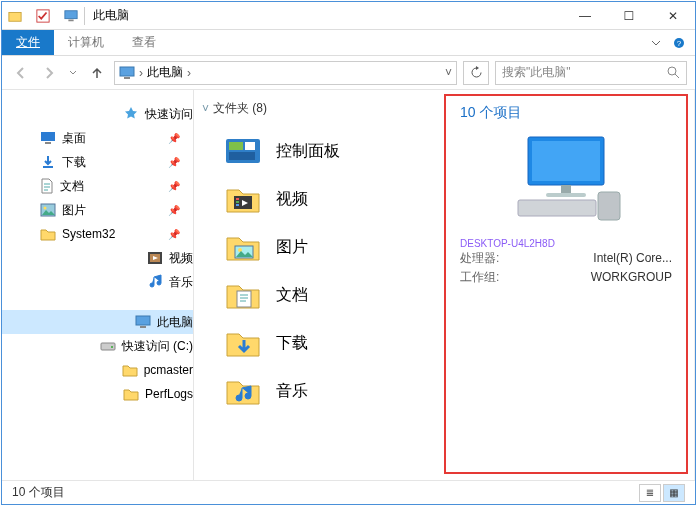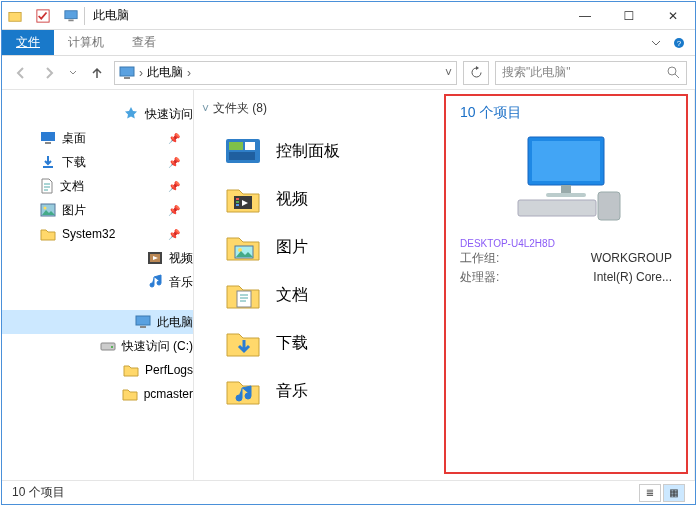--- a/index.html
+++ b/index.html
@@ -218,27 +218,27 @@
           <svg width="16" height="12" viewBox="0 0 16 12">
             <rect x="1" y="3" width="14" height="7" rx="1" fill="#ccc" stroke="#888"></rect>
             <circle cx="12" cy="7" r="1" fill="#3a3"></circle>
           </svg>
           <span>快速访问 (C:)</span>
         </div>
       <div class="navitem child2">
           <svg width="16" height="14" viewBox="0 0 16 14">
             <path d="M1 3h5l2 2h7v8H1z" fill="#ffd86b" stroke="#c9a23a"></path>
           </svg>
+          <span>pcmaster</span>
+        </div>
+      <div class="navitem child2">
+          <svg width="16" height="14" viewBox="0 0 16 14">
+            <path d="M1 3h5l2 2h7v8H1z" fill="#ffd86b" stroke="#c9a23a"></path>
+          </svg>
           <span>PerfLogs</span>
-        </div>
-      <div class="navitem child2">
-          <svg width="16" height="14" viewBox="0 0 16 14">
-            <path d="M1 3h5l2 2h7v8H1z" fill="#ffd86b" stroke="#c9a23a"></path>
-          </svg>
-          <span>pcmaster</span>
         </div>
     </div>
 
     <div class="content">
       <div class="clist">
         <div class="chead">
           <span class="chev">˅</span>
           <span>文件夹 (8)</span>
         </div>
 
@@ -300,26 +300,26 @@
         <svg class="cimg" viewBox="0 0 120 90">
           <rect x="22" y="5" width="76" height="48" rx="2" fill="#1e88e5" stroke="#1565c0"></rect>
           <rect x="26" y="9" width="68" height="40" fill="#42a5f5"></rect>
           <rect x="55" y="53" width="10" height="8" fill="#9aa"></rect>
           <rect x="40" y="61" width="40" height="4" rx="2" fill="#bcc"></rect>
           <rect x="12" y="68" width="78" height="16" rx="2" fill="#d0d4d8" stroke="#aab"></rect>
           <rect x="92" y="60" width="22" height="28" rx="3" fill="#bfc4c8" stroke="#9aa"></rect>
         </svg>
         <div class="cname">DESKTOP-U4L2H8D</div>
         <div class="krow">
+            <span>处理器:</span>
+            <span class="v">Intel(R) Core...</span>
+          </div>
+        <div class="krow">
             <span>工作组:</span>
             <span class="v">WORKGROUP</span>
-          </div>
-        <div class="krow">
-            <span>处理器:</span>
-            <span class="v">Intel(R) Core...</span>
           </div>
       </div>
     </div>
   </div>
 
   <div class="statusbar">
     <span>10 个项目</span>
     <div class="vb">
       <div>≣</div>
       <div class="act">▦</div>

